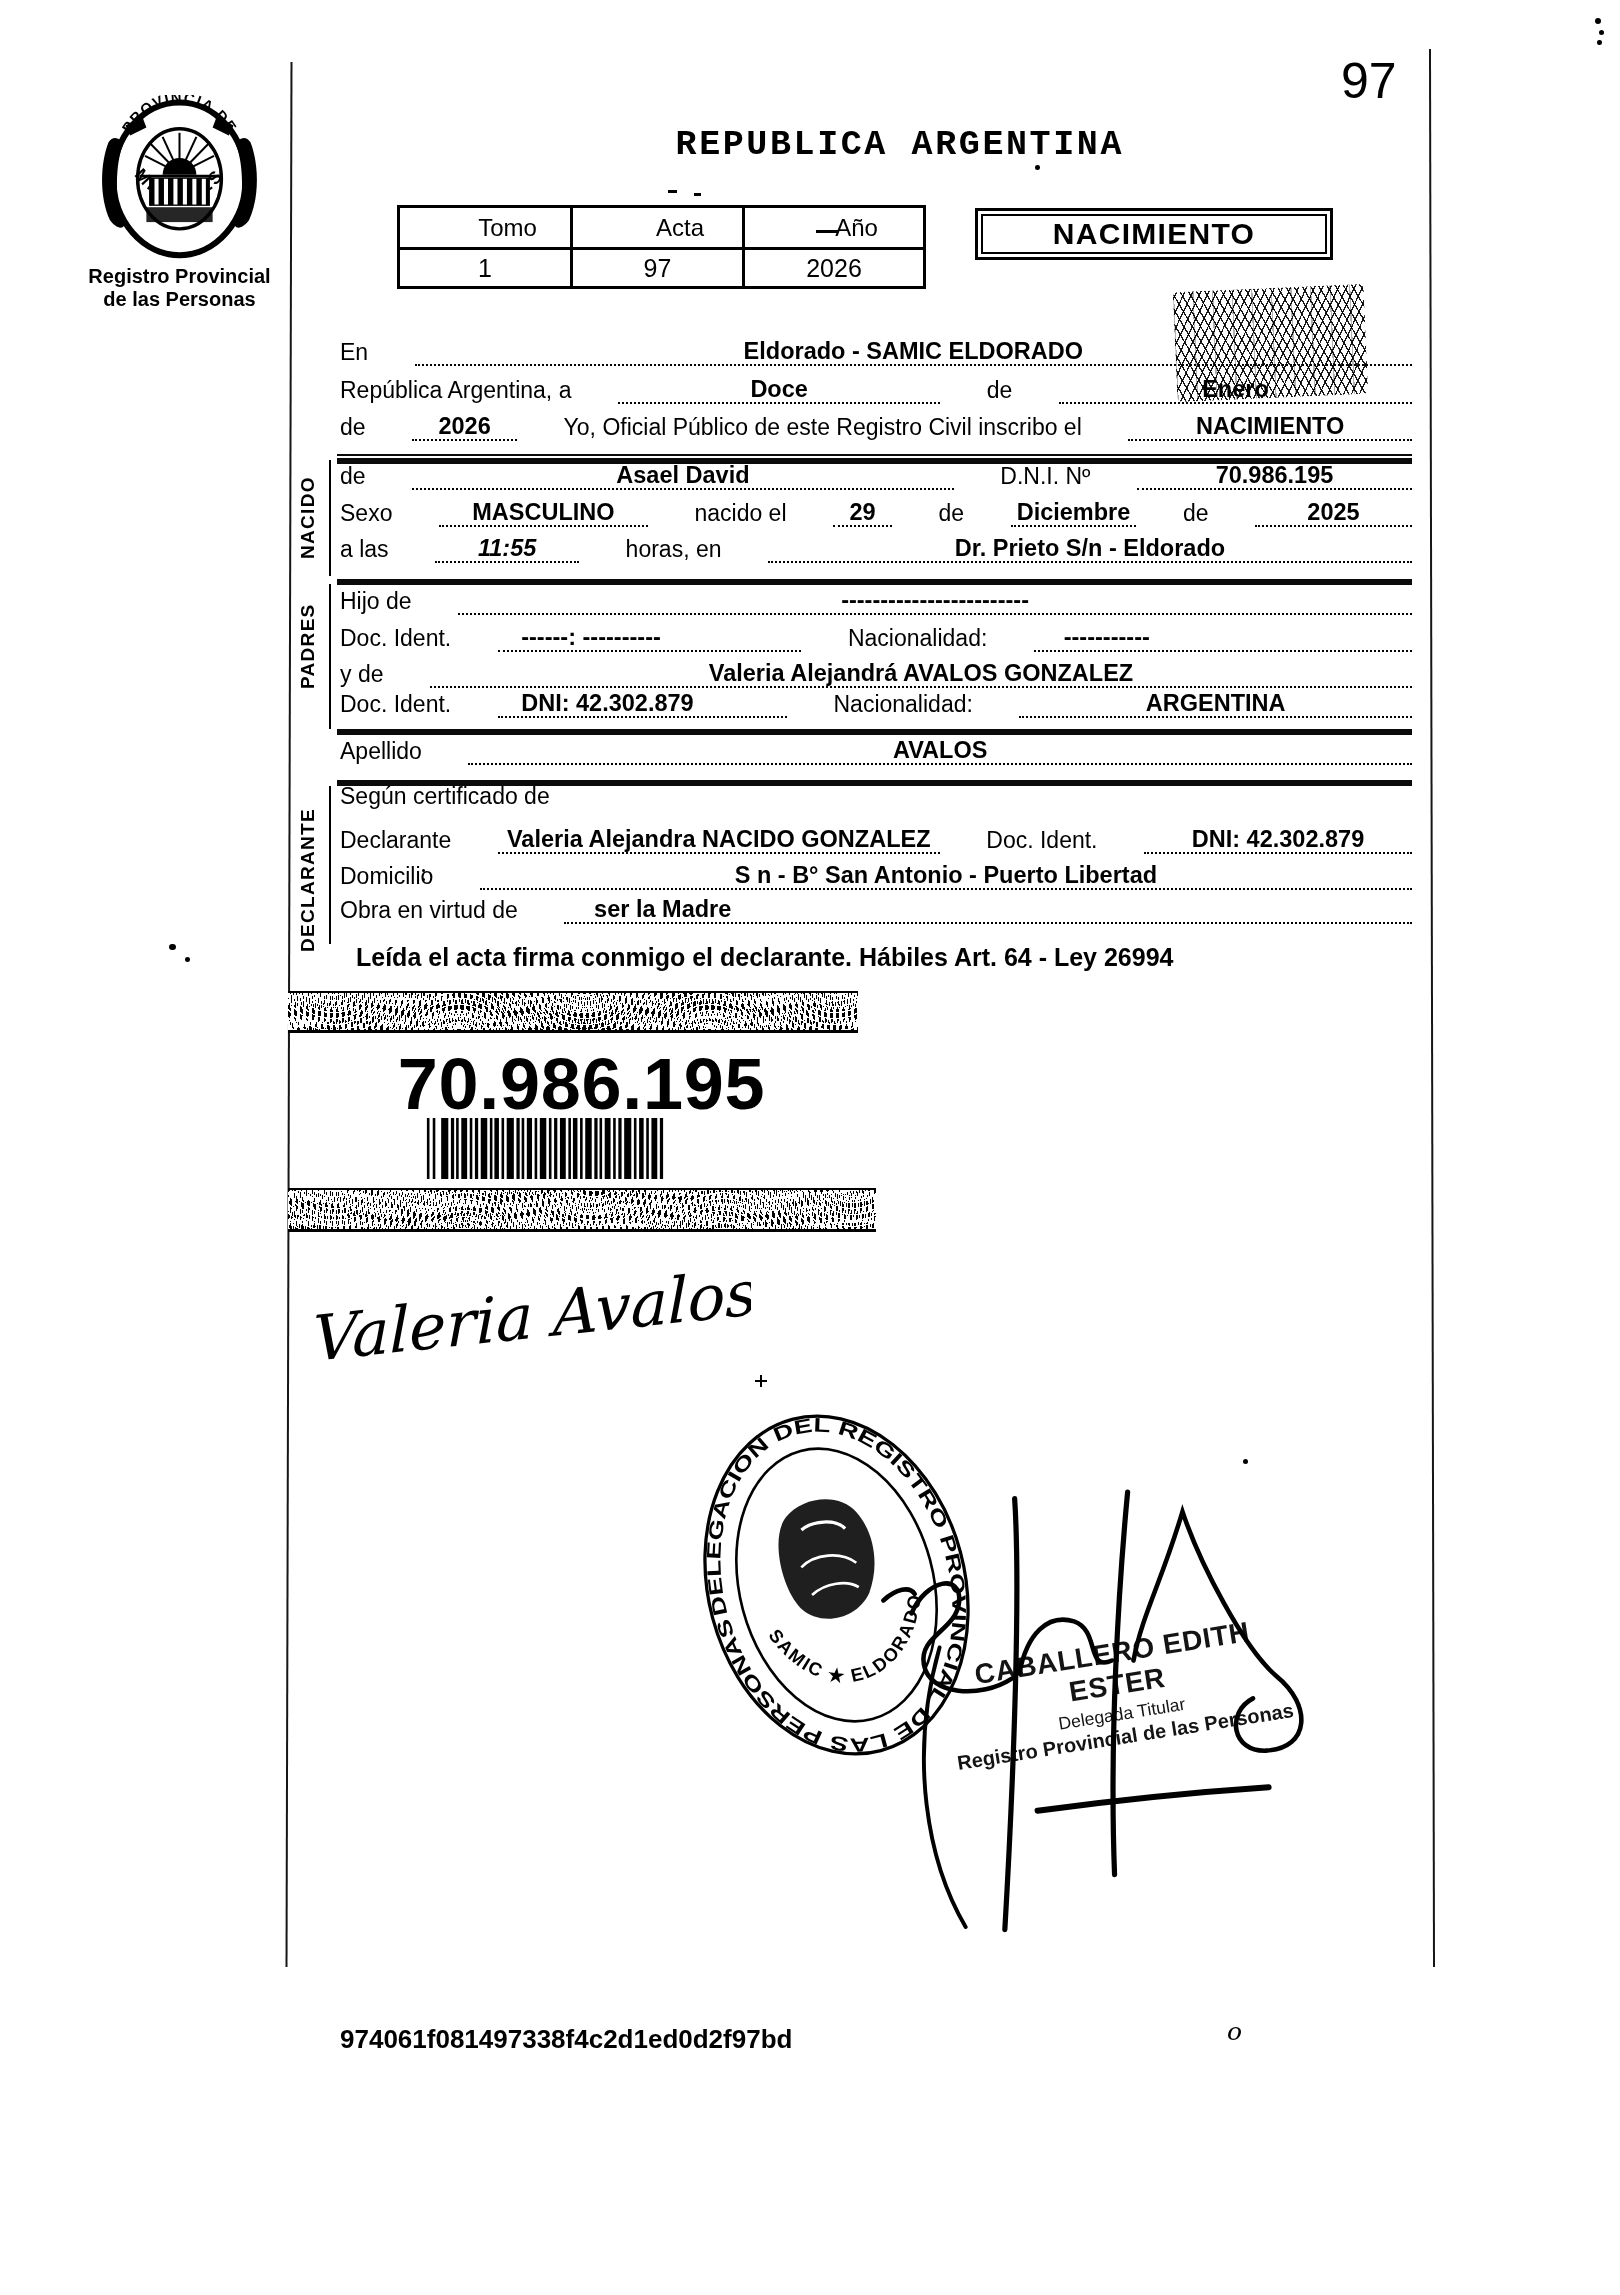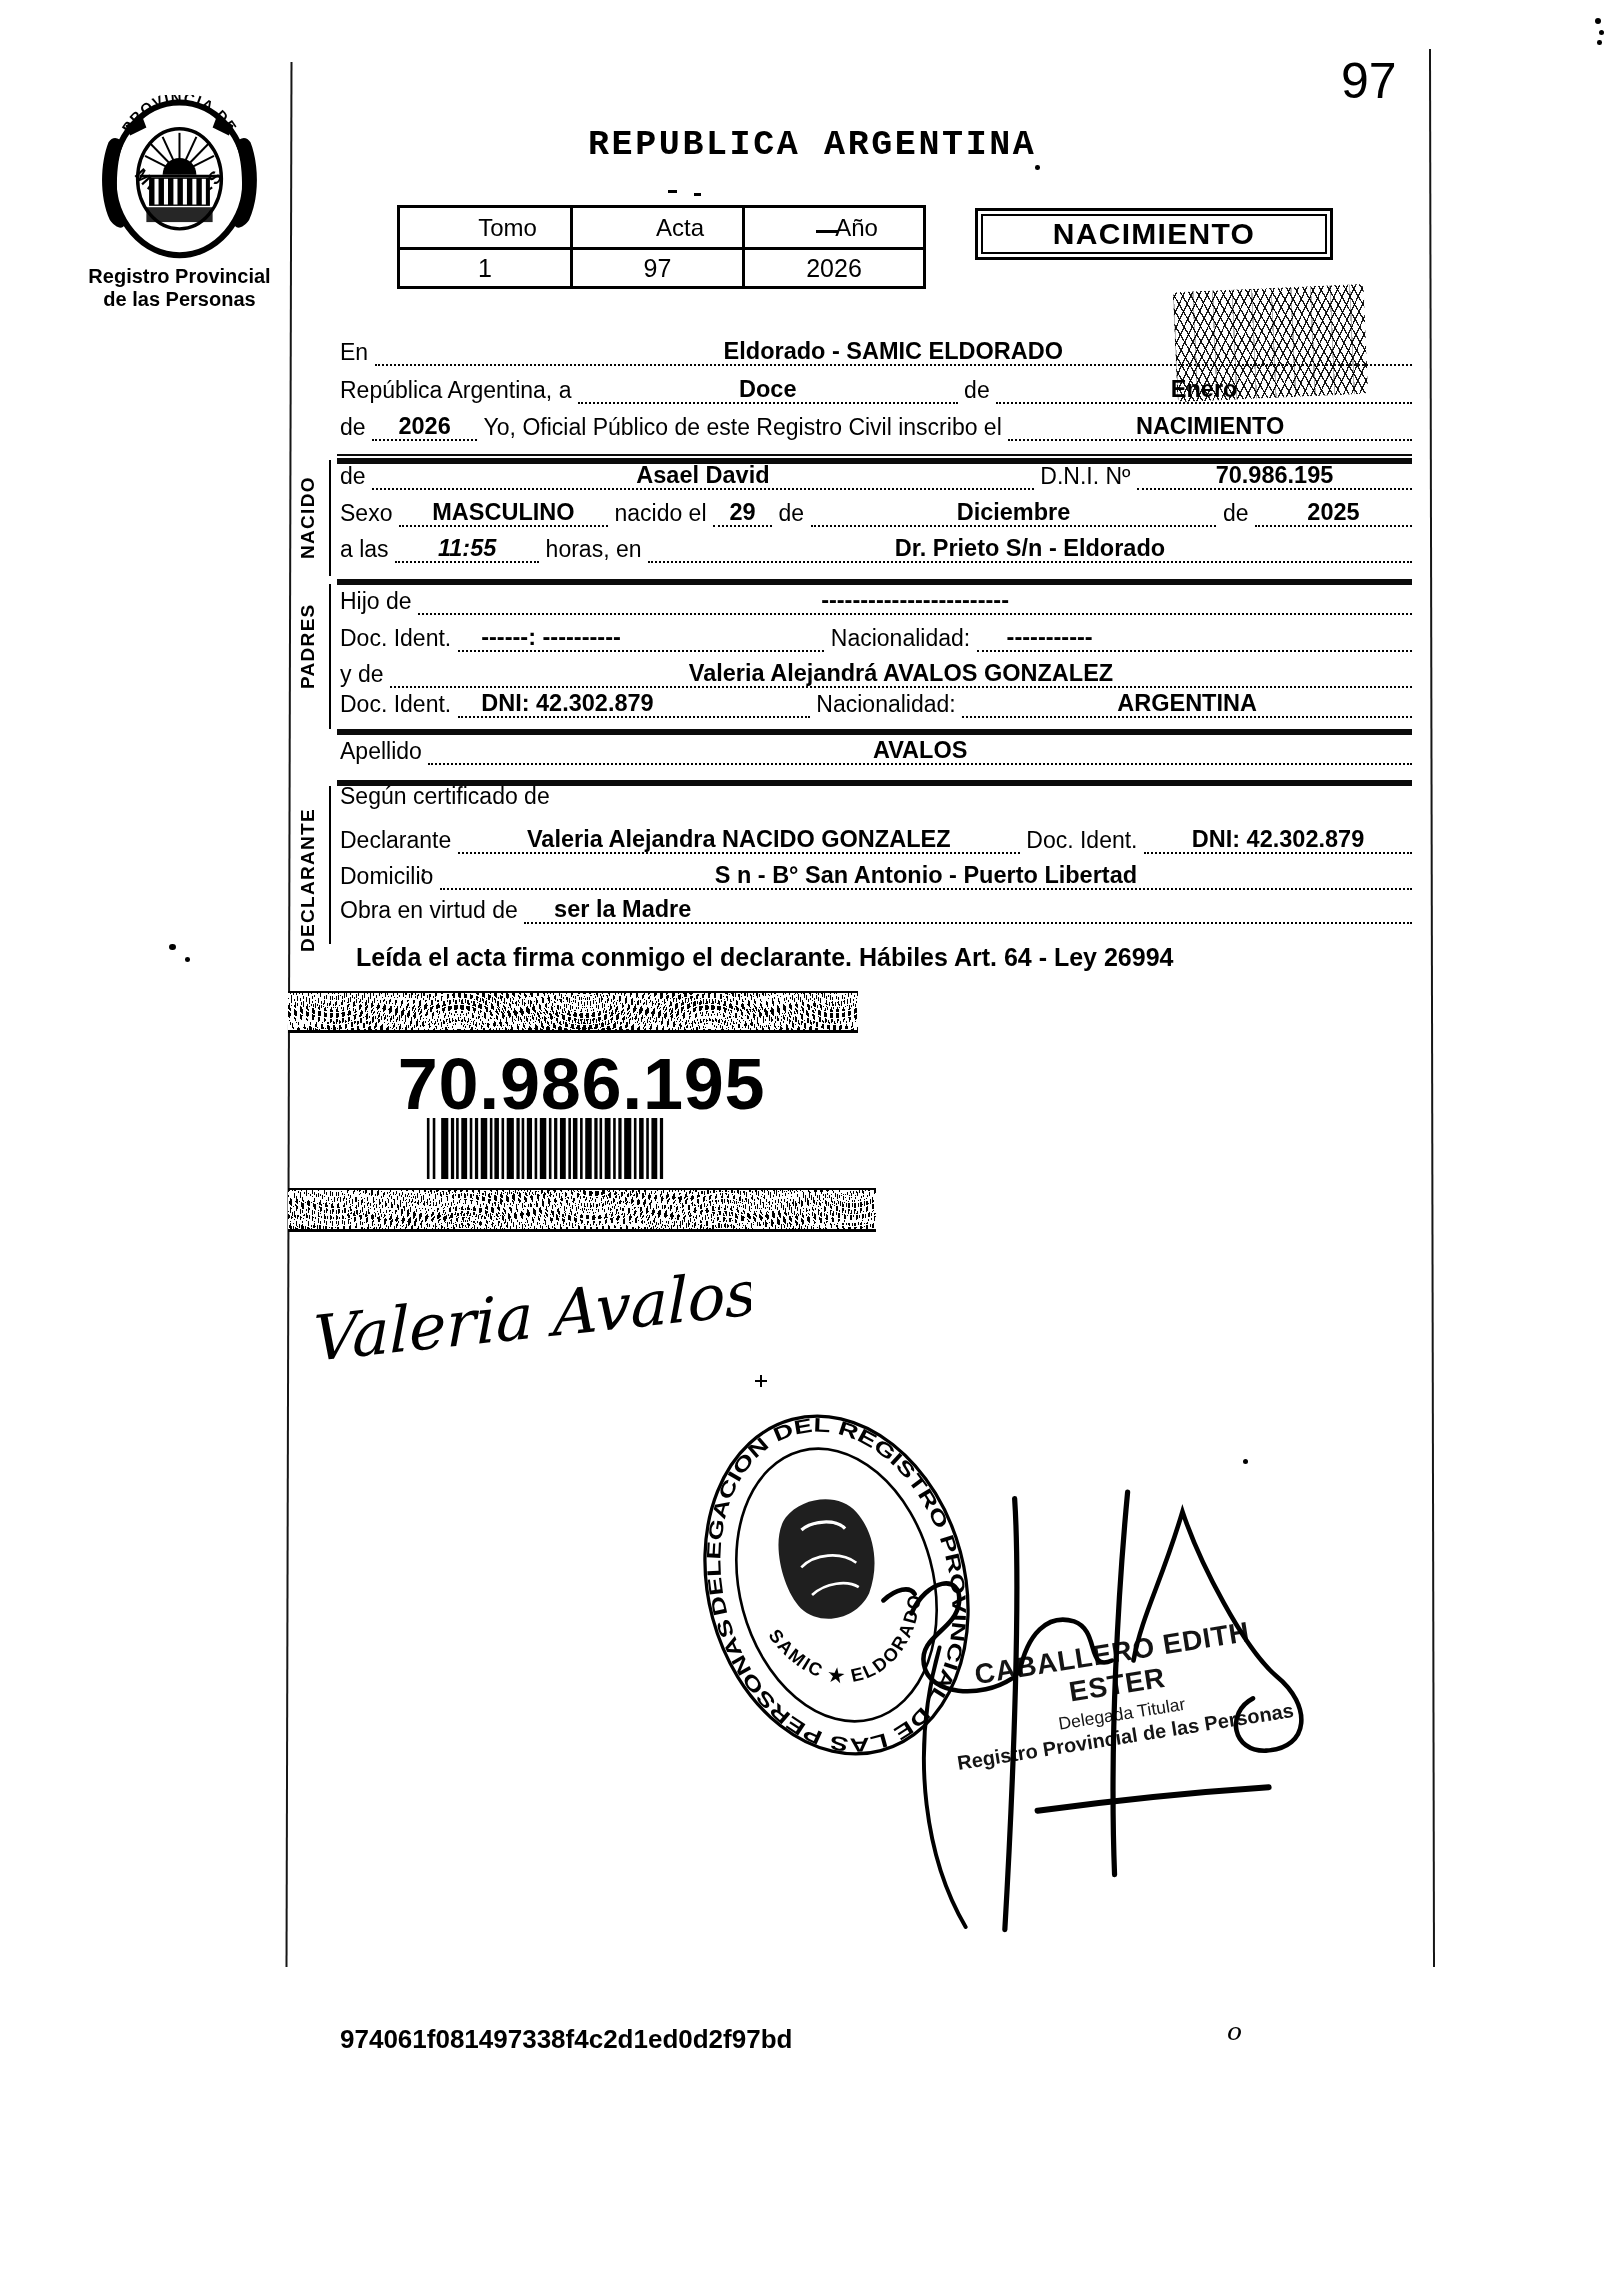--- a/index.html
+++ b/index.html
@@ -4,21 +4,21 @@
 <style>
   html,body{margin:0;padding:0;background:#777;}
   .page{
     position:relative;width:1621px;height:2295px;background:#fff;
     font-family:"Liberation Sans",sans-serif;color:#000;overflow:hidden;
   }
   
   .vrule{position:absolute;width:2px;background:#161616;}
   .hrule{position:absolute;background:#0b0b0b;}
   
-  .row{position:absolute;left:340px;width:1072px;display:flex;align-items:flex-end;font-size:23px;line-height:1.05;}
+  .row{position:absolute;left:340px;width:1072px;display:flex;align-items:flex-end;font-size:23px;line-height:1.05;gap:40px;}
   .row .lbl,.row .mid{white-space:pre;padding:0 6.5px 2px 0;flex:0 0 auto;}
   .row .mid{padding-left:6.5px;}
   .fill{flex:1 1 auto;border-bottom:2px dotted #000;display:flex;justify-content:center;align-items:flex-end;min-height:30px;}
   .fill .val{font-weight:700;font-size:23.5px;padding:0 3.9px 0.7px 3.9px;white-space:pre;}
   .fill.left{justify-content:flex-start;}
   .vlabel{position:absolute;writing-mode:vertical-rl;transform:rotate(180deg);font-weight:700;font-size:19px;letter-spacing:1.3px;display:flex;align-items:center;justify-content:center;}
   .vline{position:absolute;width:2px;background:#000;}
   
   .band{position:absolute;background-color:#000;border-top:2.6px solid #000;border-bottom:3.3px solid #000;
     background-image:
@@ -30,21 +30,21 @@
   }
   .crosshatch{position:absolute;
     background:
       repeating-linear-gradient(62deg, rgba(0,0,0,.9) 0 1.3px, transparent 1.3px 7.2px),
       repeating-linear-gradient(-62deg, rgba(0,0,0,.9) 0 1.3px, transparent 1.3px 7.2px),
       repeating-linear-gradient(90deg, rgba(0,0,0,.30) 0 1.3px, transparent 1.3px 19.6px);
     border-radius:5.2px;transform:rotate(-2.5deg);
   }
   .speck{position:absolute;background:#000;border-radius:50%;}
   .barline{position:absolute;background:#000;}
-  .titleblock{position:absolute;left:588px;top:125px;width:536px;text-align:left;
+  .titleblock{position:absolute;left:588px;top:125px;width:536px;text-align:right;
     font-family:"Liberation Mono",monospace;font-weight:700;font-size:35px;letter-spacing:2.6px;}
   .recordtable{position:absolute;left:397px;top:205px;border-collapse:collapse;}
   .recordtable td{border:3.3px solid #000;text-align:center;font-size:24px;padding:0;}
   .recordtable tr.hd td{height:39px;padding-left:45px;}
   .recordtable tr.vl td{height:36px;font-size:25px;}
   .nacbox{position:absolute;left:975px;top:208px;width:358px;height:52px;border:3.3px solid #000;box-sizing:border-box;padding:2.6px;}
   .nacbox .inner{border:2px solid #000;width:100%;height:100%;box-sizing:border-box;display:flex;align-items:center;justify-content:center;
     font-size:30px;font-weight:600;letter-spacing:1.3px;}
   .closing{position:absolute;left:356px;top:943px;font-size:25px;font-weight:700;}
   .bignum{position:absolute;left:366px;top:1043px;width:431px;text-align:center;font-size:72px;font-weight:700;letter-spacing:0.7px;}

